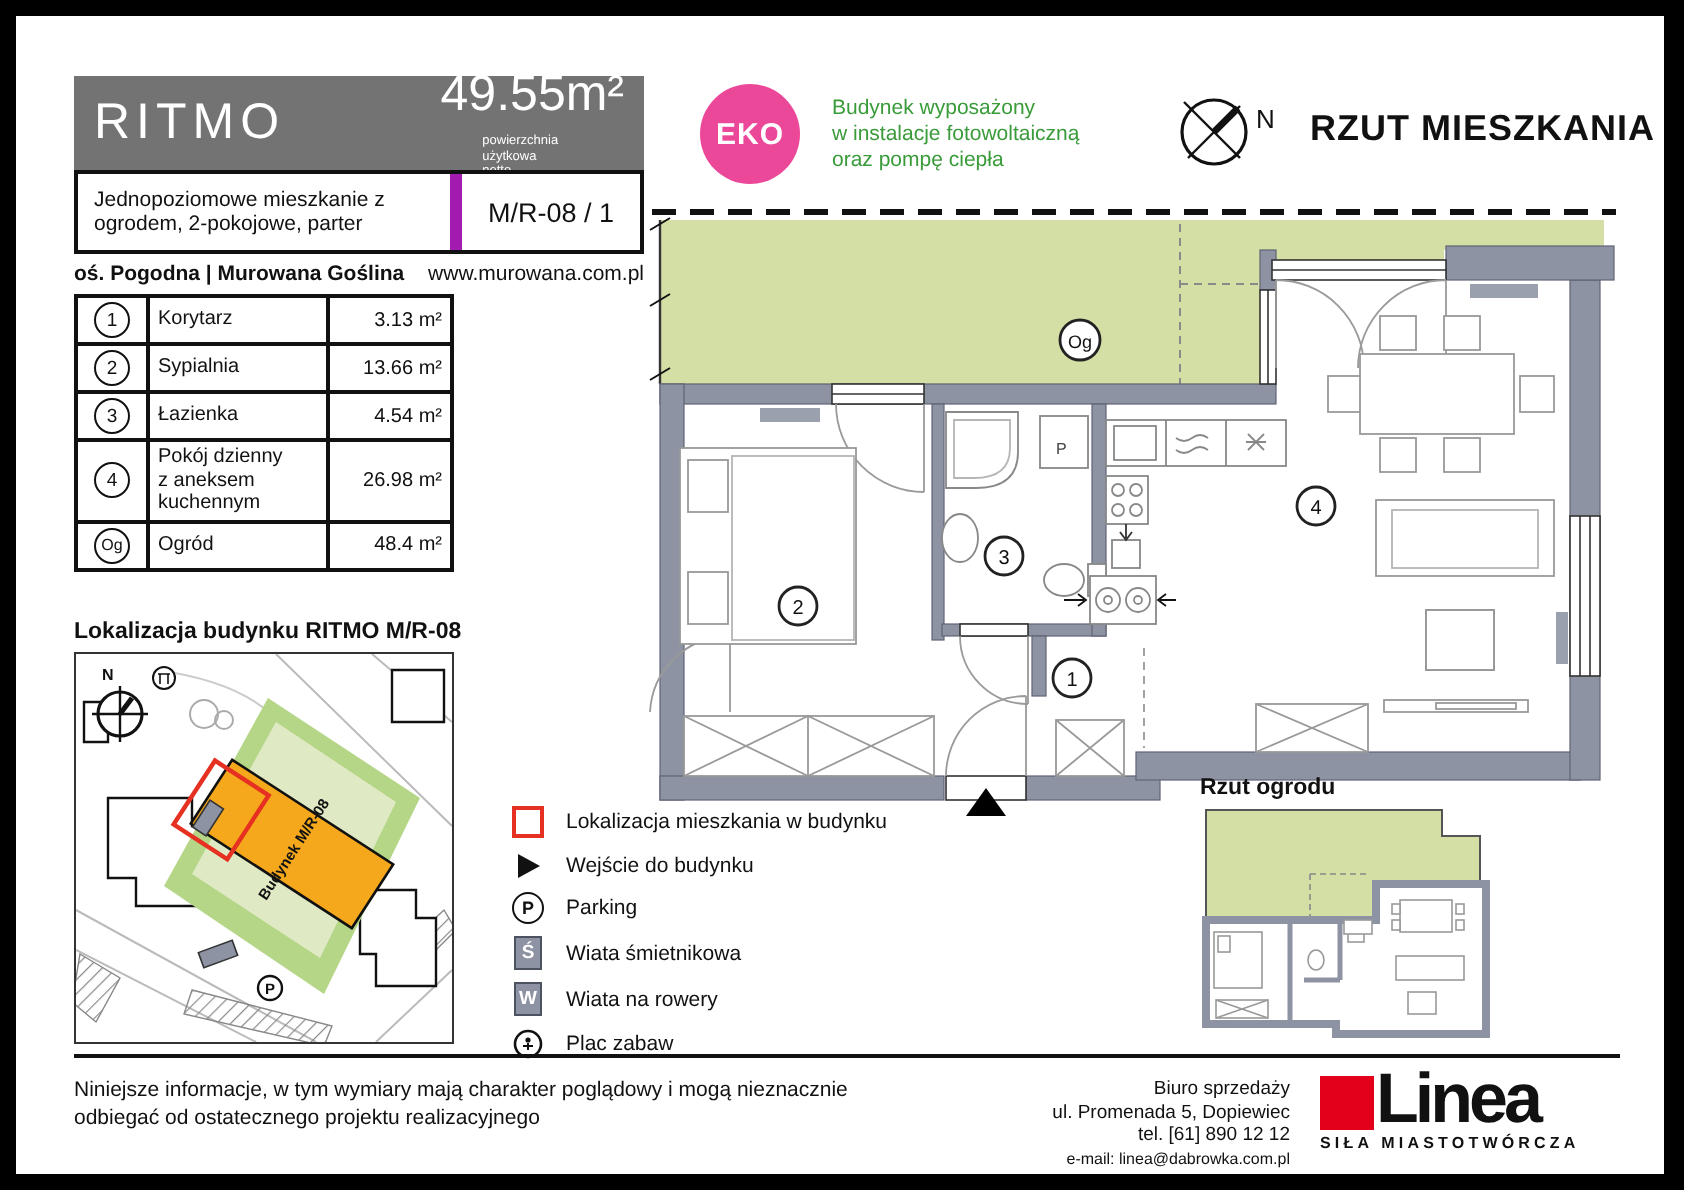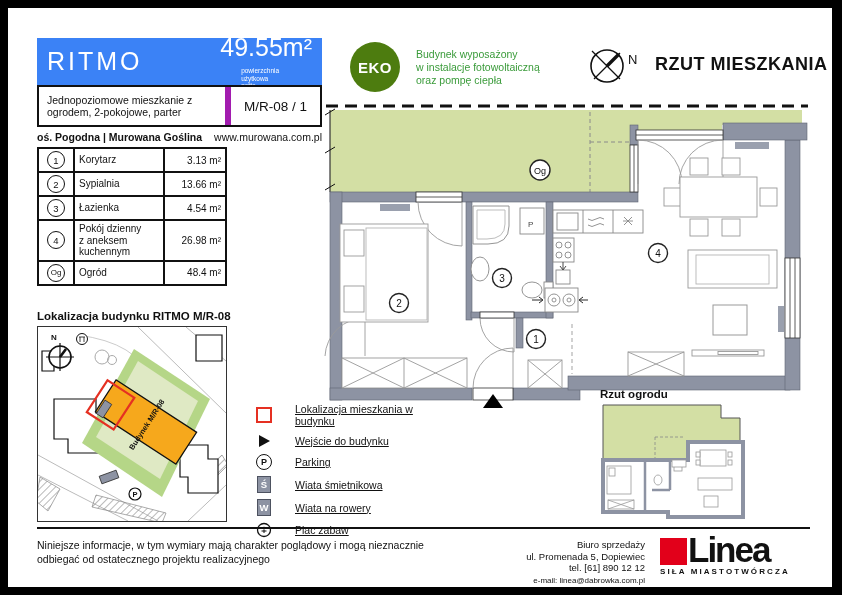--- a/index.html
+++ b/index.html
@@ -2,21 +2,21 @@
 <html><head>
 <meta charset="utf-8">
 <style>
   html,body{margin:0;padding:0;}
   body{width:842px;height:595px;background:#000;position:relative;
        font-family:"Liberation Sans","DejaVu Sans",sans-serif;color:#111;}
   .page{position:absolute;left:8px;top:8px;width:824px;height:579px;background:#fff;overflow:hidden;}
   .abs{position:absolute;}
 
   
-  .hdr-black{left:29px;top:30px;width:285px;height:47px;background:#3b82f6;color:#fff;
+  .hdr-black{left:29px;top:30px;width:285px;height:47px;background:#737373;color:#fff;
              display:flex;align-items:center;justify-content:space-between;padding:0 10px;box-sizing:border-box;}
   .hdr-name{font-size:25px;letter-spacing:3px;font-weight:500;}
   .hdr-right{display:flex;align-items:center;gap:5px;flex-direction:column;}
   .hdr-area{font-size:25px;font-weight:500;}
   .hdr-note{font-size:6.5px;line-height:7.5px;width:50px;}
   .desc-row{left:29px;top:77px;width:285px;height:42px;border:2px solid #111;box-sizing:border-box;display:flex;}
   .desc-cell{width:192px;border-right:6px solid #a21caf;box-sizing:border-box;display:flex;align-items:center;padding:0 8px;font-size:10.5px;line-height:12.5px;}
   .unit-cell{flex:1;display:flex;align-items:center;justify-content:center;font-size:13.5px;}
   .estate-row{left:29px;top:123px;width:285px;display:flex;justify-content:space-between;font-size:10.5px;}
   .estate-row .b{font-weight:700;}
@@ -24,36 +24,36 @@
   
   table.rooms{left:29px;top:139px;width:190px;border-collapse:collapse;}
   table.rooms td{border:2px solid #111;font-size:10px;padding:2px 4px;}
   td.no{width:26px;text-align:center;}
   td.area{width:52px;text-align:right;white-space:nowrap;}
   .circ{display:inline-flex;align-items:center;justify-content:center;width:16px;height:16px;
         border:1.5px solid #111;border-radius:50%;font-size:9.5px;background:#fff;}
   .nm{line-height:11.5px;}
 
   
-  .eko{left:342px;top:34px;width:50px;height:50px;border-radius:50%;background:#4d7c0f;color:#fff;
+  .eko{left:342px;top:34px;width:50px;height:50px;border-radius:50%;background:#ec4899;color:#fff;
        display:flex;align-items:center;justify-content:center;font-size:15px;font-weight:700;letter-spacing:.5px;}
   .eco-text{left:408px;top:40px;color:#3a9b3a;font-size:10.5px;line-height:13px;}
 
   
   .plan-title{left:647px;top:46px;font-size:18px;font-weight:700;letter-spacing:.5px;}
 
   
   .sec-title{font-size:11.5px;font-weight:700;}
   .map-box{left:29px;top:318px;width:190px;height:196px;border:1px solid #333;box-sizing:border-box;background:#fff;}
 
   
   .legend{left:245px;top:395px;width:195px;}
   .lg-item{display:flex;align-items:center;margin-bottom:6px;min-height:15px;}
   .lg-ic{width:22px;display:flex;justify-content:center;align-items:center;flex:none;}
-  .lg-lb{font-size:10.5px;margin-left:20px;text-decoration:underline;}
+  .lg-lb{font-size:10.5px;margin-left:8px;}
   .sq-red{width:12px;height:12px;border:2px solid #e53022;}
   .tri{width:0;height:0;border-left:11px solid #111;border-top:6px solid transparent;border-bottom:6px solid transparent;}
   .pcirc{width:14px;height:14px;border:1.5px solid #111;border-radius:50%;display:flex;align-items:center;justify-content:center;font-size:9px;font-weight:700;}
   .shed{width:12px;height:15px;background:#8d93a3;border:1px solid #4d5260;color:#fff;font-size:9.5px;font-weight:700;display:flex;align-items:center;justify-content:center;}
 
   
   .foot-line{left:29px;top:519px;width:773px;height:2px;background:#111;}
   .disc{left:29px;top:530px;width:420px;font-size:10.5px;line-height:14px;}
   .office{left:465px;top:531px;width:172px;text-align:right;font-size:9.5px;line-height:11.5px;}
   .office .sm{font-size:8px;}

